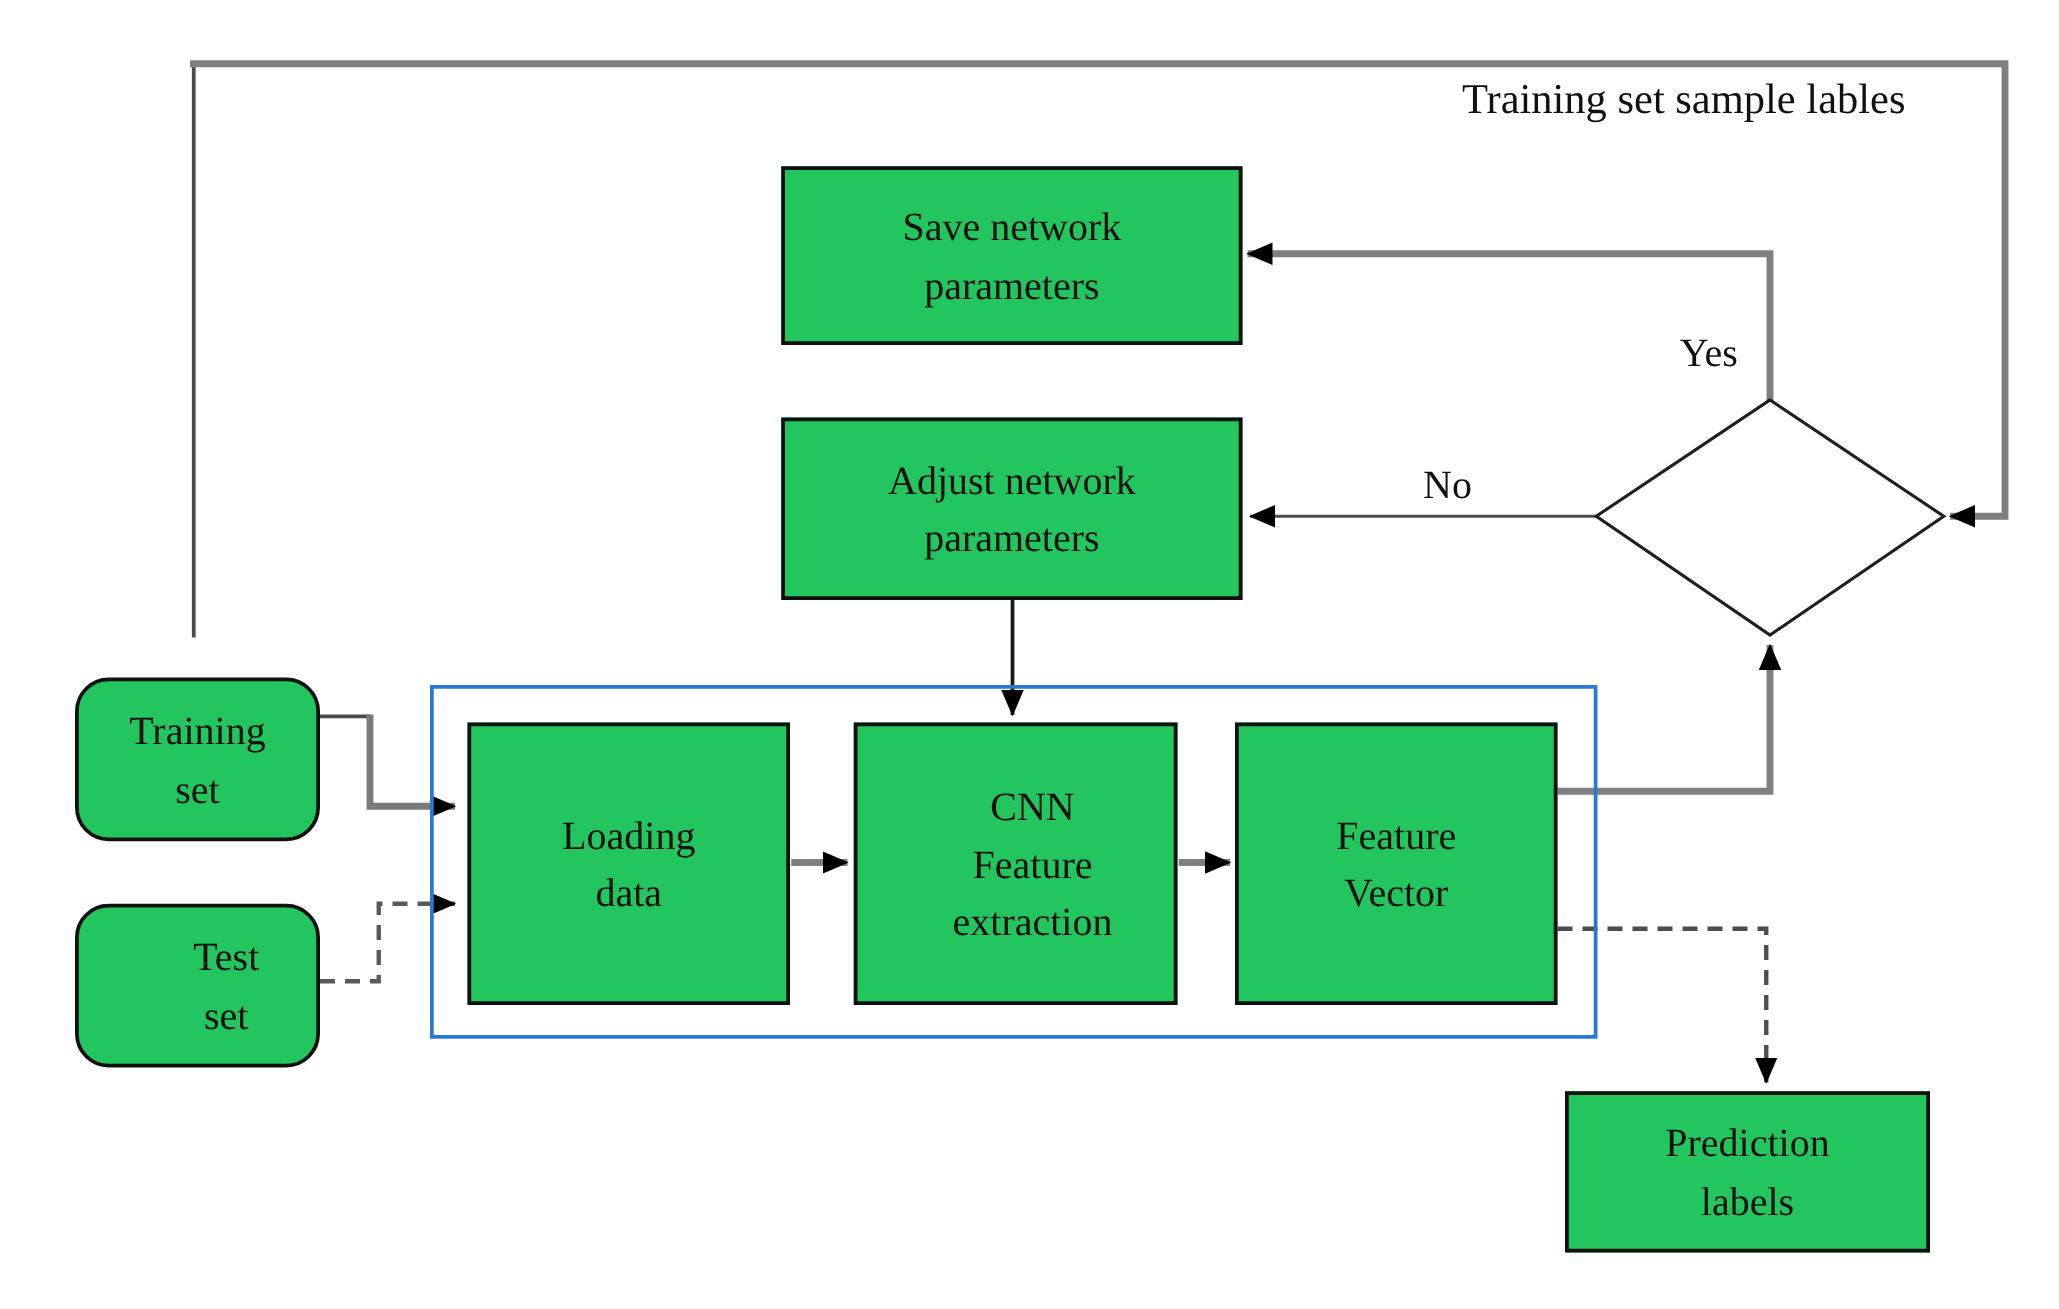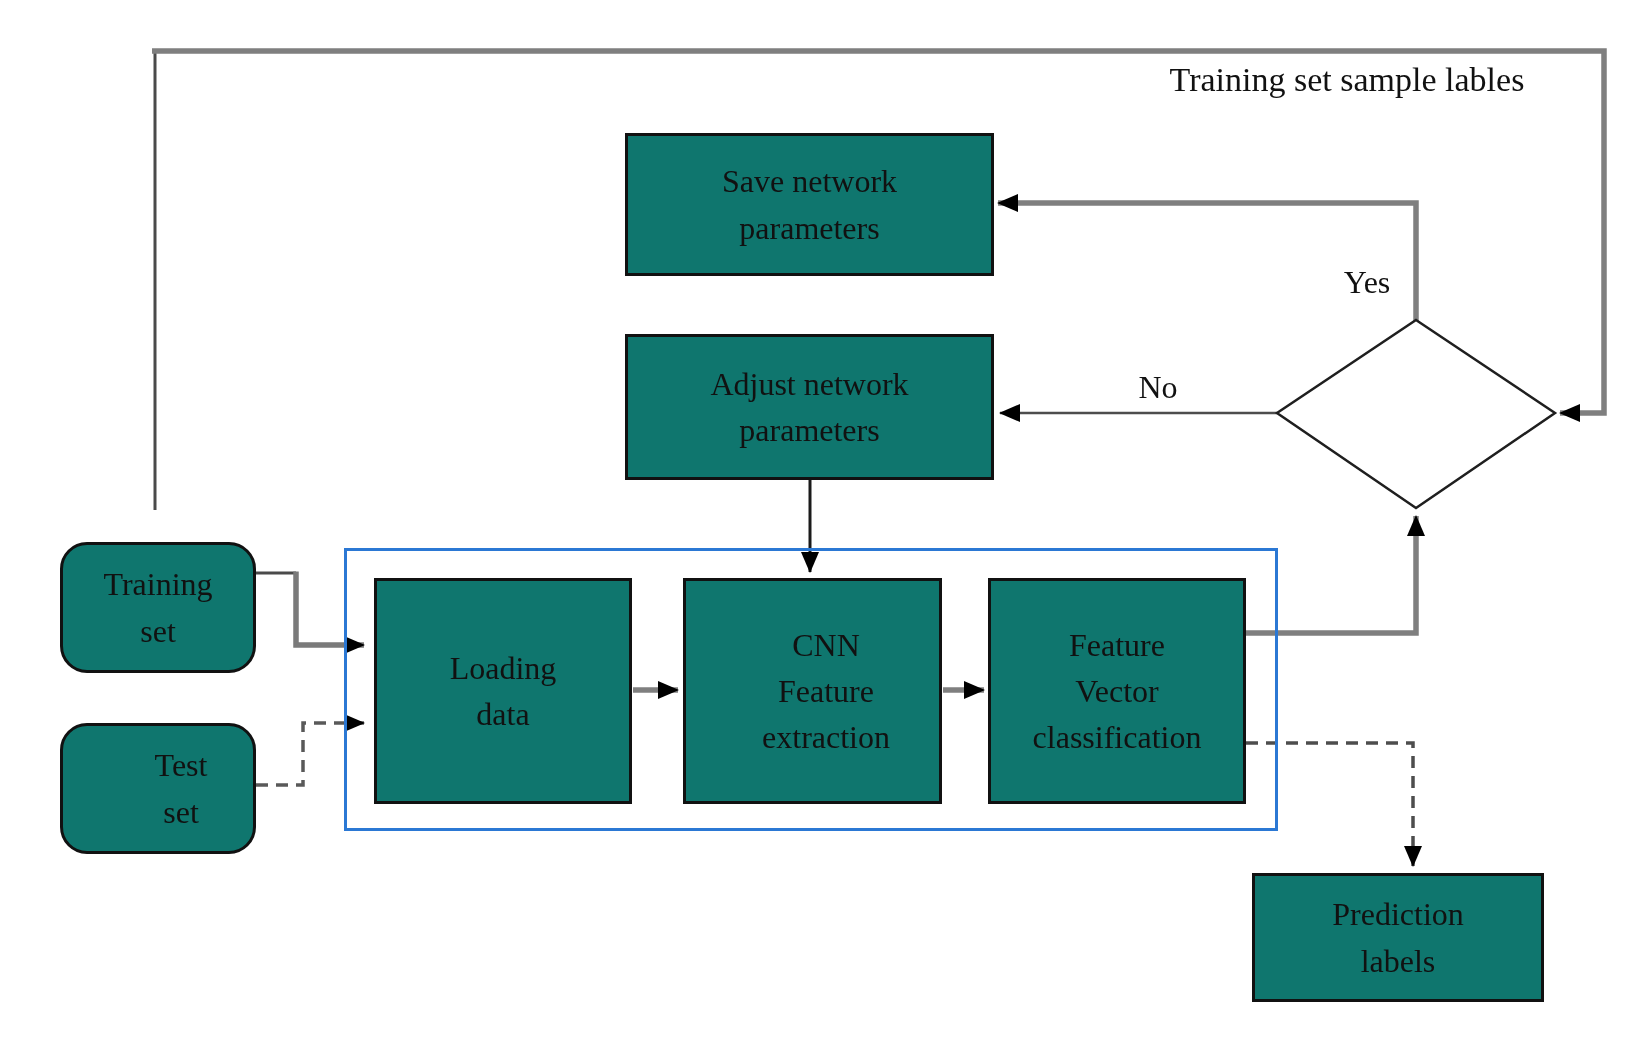--- a/index.html
+++ b/index.html
@@ -20,21 +20,21 @@
     z-index: 1;
   }
   .node {
     position: absolute;
     z-index: 2;
     display: flex;
     flex-direction: column;
     justify-content: center;
     align-items: center;
     border: 3px solid #111111;
-    background: #0f766e;
+    background: #22c55e;
     font-size: 32px;
     line-height: 1.44;
     text-align: center;
   }
   .rounded { border-radius: 27px; }
   .pipeline-container {
     position: absolute;
     z-index: 3;
     border: 3px solid #2b78d4;
     background: transparent;
@@ -133,21 +133,20 @@
 
   <div id="cnn-node" class="node">
     <span>CNN</span>
     <span>Feature</span>
     <span>extraction</span>
   </div>
 
   <div id="classification-node" class="node">
     <span>Feature</span>
     <span>Vector</span>
-    <span>classification</span>
   </div>
 
   <div id="prediction-node" class="node">
     <span>Prediction</span>
     <span>labels</span>
   </div>
 
   <div id="top-label" class="lbl big">Training set sample lables</div>
 
   <div id="yes-label" class="lbl">Yes</div>

